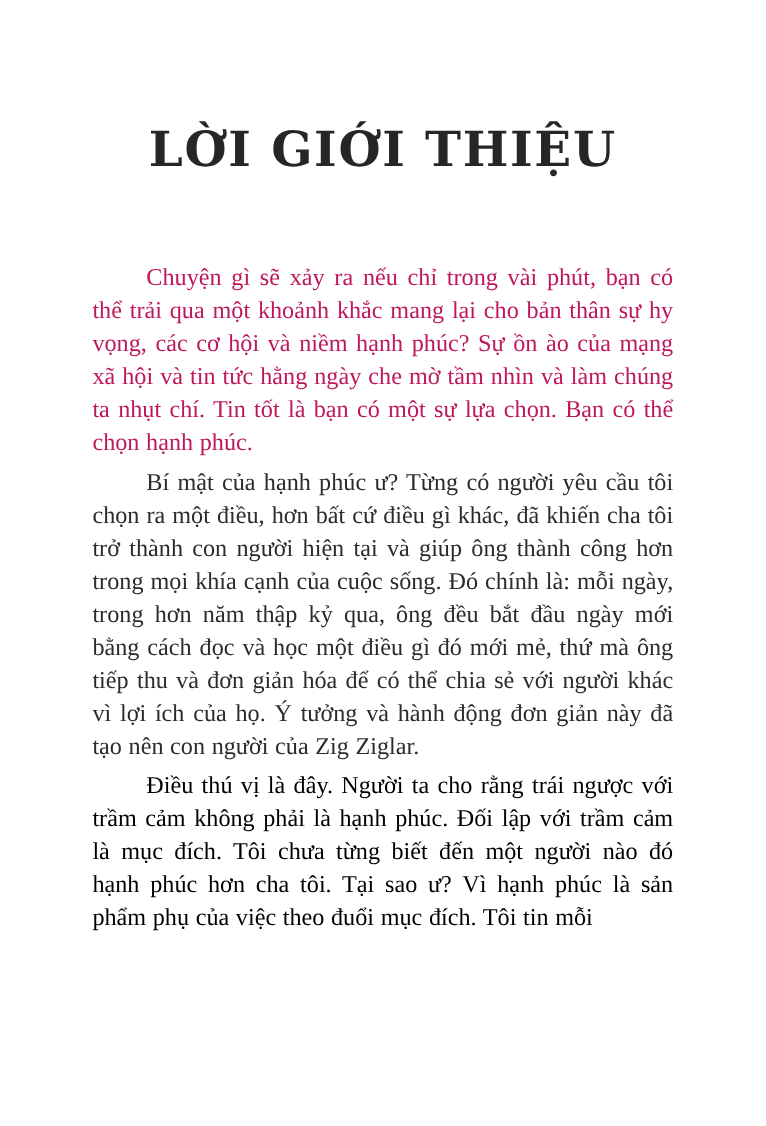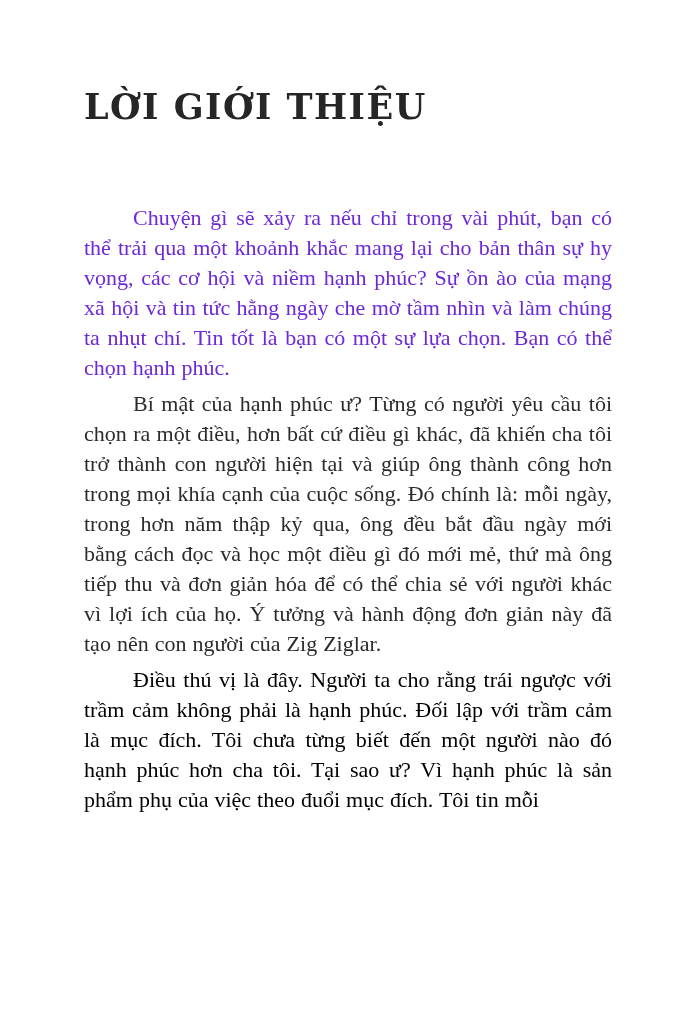--- a/index.html
+++ b/index.html
@@ -12,24 +12,25 @@
     width: 696px;
     height: 1024px;
     margin: 0 auto;
     background: #ffffff;
     overflow: hidden;
     box-sizing: border-box;
     padding: 0 84px;
   }
   .chapter-title {
     margin: 0;
-    padding-top: 88px;
+    padding-top: 113px;
+    text-align: center;
     font-family: "DejaVu Serif", "Liberation Serif", serif;
     font-weight: 700;
-    font-size: 35px;
+    font-size: 44px;
     letter-spacing: 1.5px;
     color: #262626;
     line-height: 1.1;
   }
   .body-text {
     margin-top: 76px;
   }
   .body-text p {
     margin: 0 0 6px 0;
     font-family: "Liberation Serif", "DejaVu Serif", serif;
@@ -41,17 +42,17 @@
     word-spacing: 0.5px;
   }
 </style>
 </head>
 <body>
 
 <div class="book-page" style="background: rgb(255, 255, 255);">
   <h1 class="chapter-title" style="color: rgb(38, 38, 38);">LỜI GIỚI THIỆU</h1>
 
   <div class="body-text">
-    <p style="color: #6d28d9;">Chuyện gì sẽ xảy ra nếu chỉ trong vài phút, bạn có thể trải qua một khoảnh khắc mang lại cho bản thân sự hy vọng, các cơ hội và niềm hạnh phúc? Sự ồn ào của mạng xã hội và tin tức hằng ngày che mờ tầm nhìn và làm chúng ta nhụt chí. Tin tốt là bạn có một sự lựa chọn. Bạn có thể chọn hạnh phúc.</p>
+    <p style="color: #be185d;">Chuyện gì sẽ xảy ra nếu chỉ trong vài phút, bạn có thể trải qua một khoảnh khắc mang lại cho bản thân sự hy vọng, các cơ hội và niềm hạnh phúc? Sự ồn ào của mạng xã hội và tin tức hằng ngày che mờ tầm nhìn và làm chúng ta nhụt chí. Tin tốt là bạn có một sự lựa chọn. Bạn có thể chọn hạnh phúc.</p>
     <p style="color: rgb(43, 43, 43);">Bí mật của hạnh phúc ư? Từng có người yêu cầu tôi chọn ra một điều, hơn bất cứ điều gì khác, đã khiến cha tôi trở thành con người hiện tại và giúp ông thành công hơn trong mọi khía cạnh của cuộc sống. Đó chính là: mỗi ngày, trong hơn năm thập kỷ qua, ông đều bắt đầu ngày mới bằng cách đọc và học một điều gì đó mới mẻ, thứ mà ông tiếp thu và đơn giản hóa để có thể chia sẻ với người khác vì lợi ích của họ. Ý tưởng và hành động đơn giản này đã tạo nên con người của Zig Ziglar.</p>
     <p style="color: #000000;">Điều thú vị là đây. Người ta cho rằng trái ngược với trầm cảm không phải là hạnh phúc. Đối lập với trầm cảm là mục đích. Tôi chưa từng biết đến một người nào đó hạnh phúc hơn cha tôi. Tại sao ư? Vì hạnh phúc là sản phẩm phụ của việc theo đuổi mục đích. Tôi tin mỗi</p>
   </div>
 </div>
 
 </body></html>

